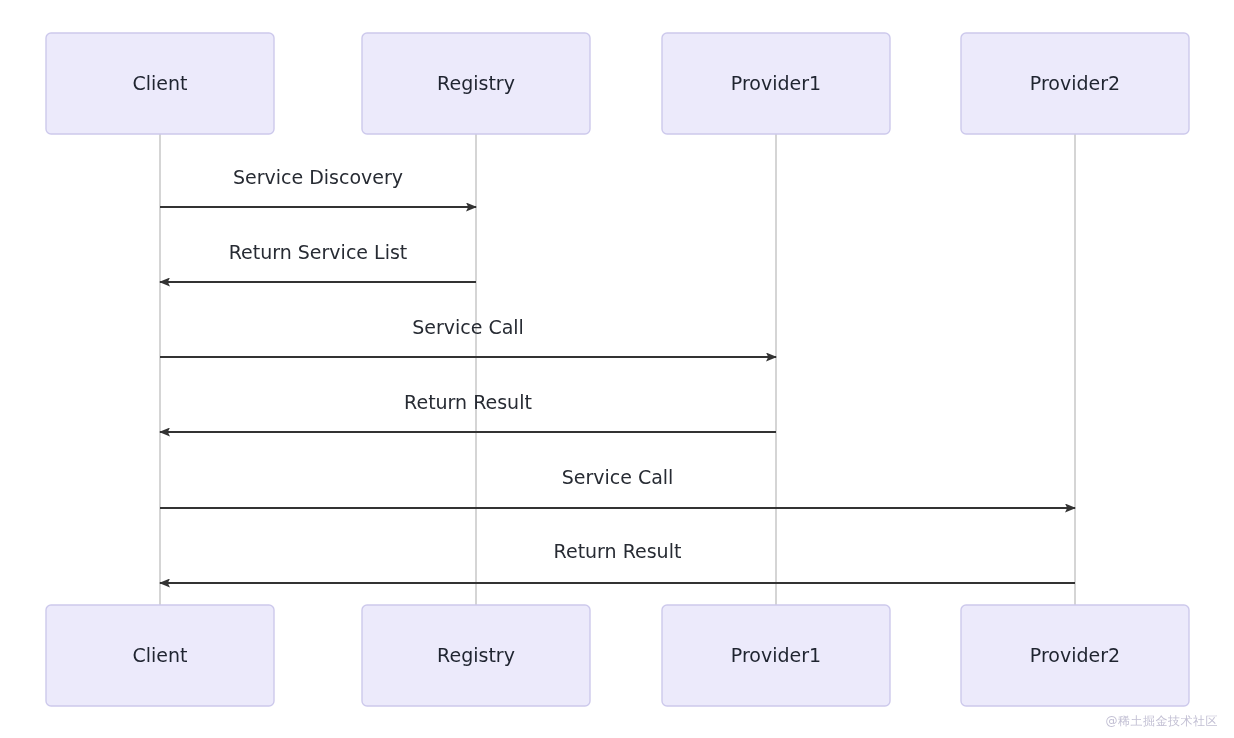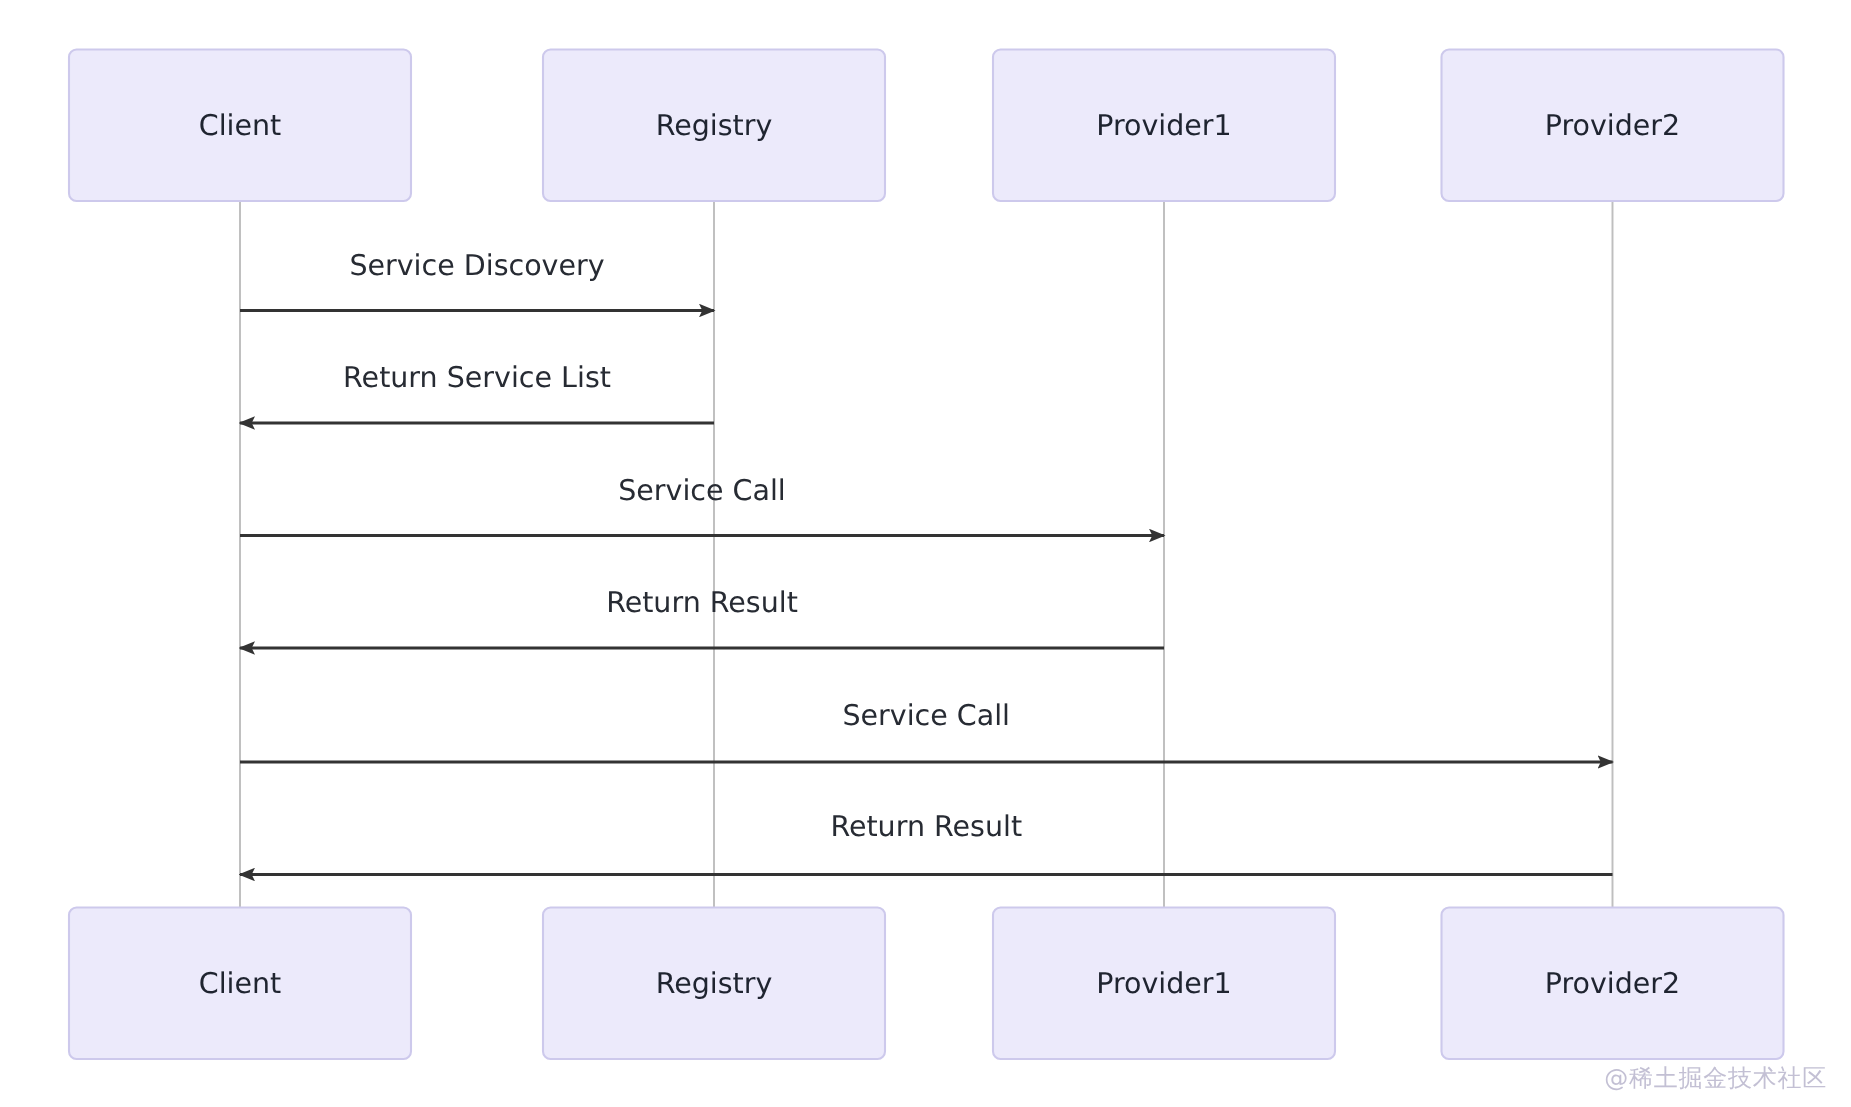--- a/index.html
+++ b/index.html
@@ -50,21 +50,21 @@
     font-size: 19px;
     fill: #272B33;
     text-anchor: middle;
     dominant-baseline: middle;
   }
   .watermark {
     position: absolute;
     right: 16px;
     bottom: 8px;
     font-family: "DejaVu Sans", "Liberation Sans", sans-serif;
-    font-size: 16px;
+    font-size: 12px;
     color: #C3C0D4;
     letter-spacing: 0.5px;
     user-select: none;
   }
 </style>
 </head>
 <body>
 
 <div id="canvas">
   <svg id="diagram-svg" viewBox="0 0 1234 738">

